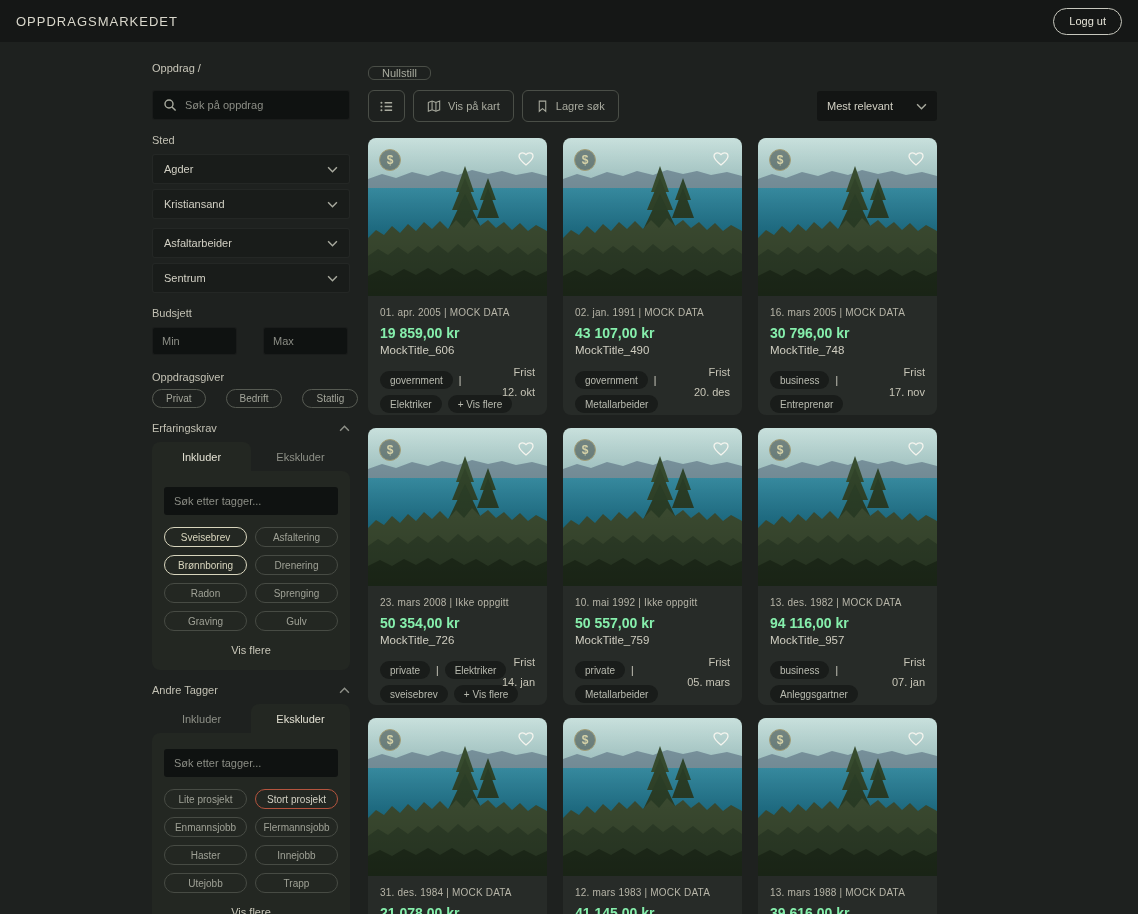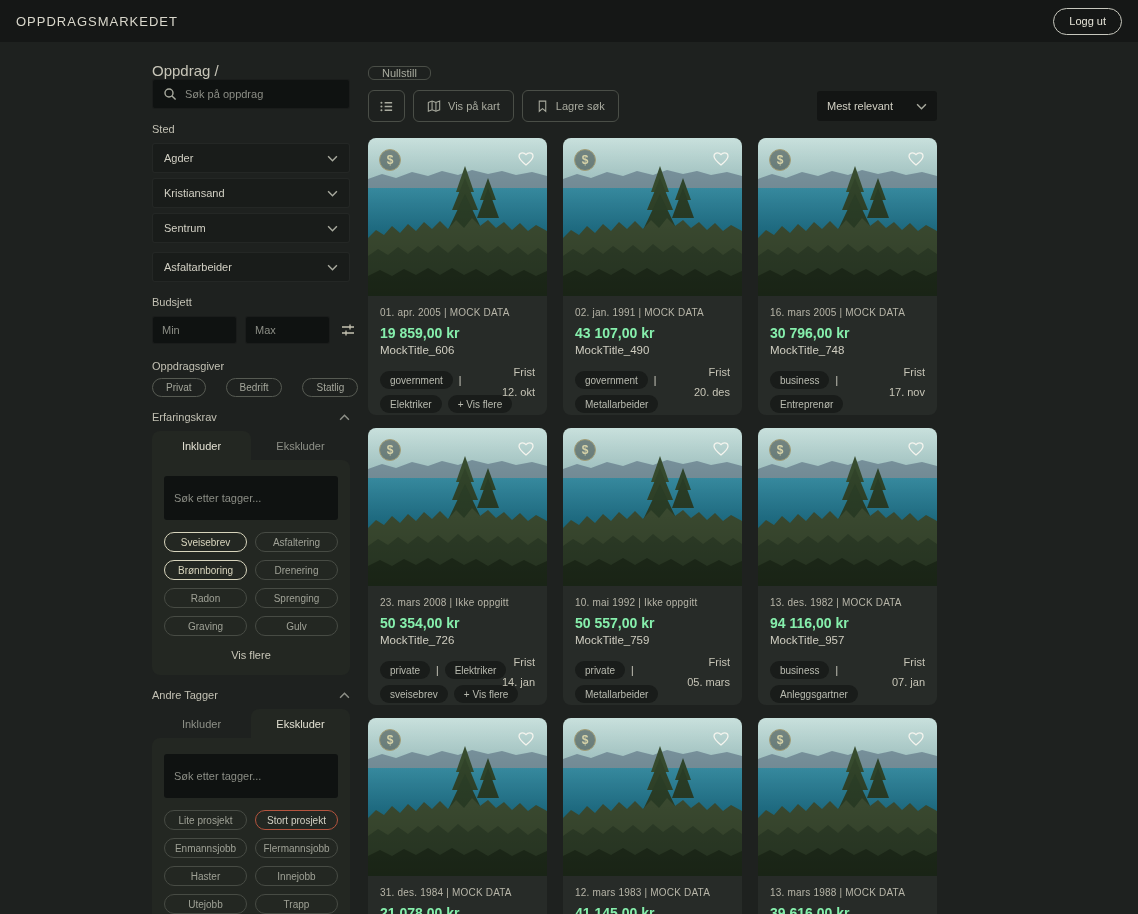--- a/index.html
+++ b/index.html
@@ -9,47 +9,47 @@
 
   
   .topbar{position:absolute;left:0;top:0;width:1138px;height:42px;background:#151716;
     display:flex;align-items:center;padding:0 16px;}
   .brand{font-size:13px;letter-spacing:1px;color:#d9d7cb;}
   .logout{margin-left:auto;height:27px;padding:0 15px;border-radius:14px;border:1px solid #c7c7bd;
     background:transparent;color:#e6e4d8;font-size:11px;font-family:inherit;cursor:pointer;}
 
   
   .sidebar{position:absolute;left:152px;top:62px;width:198px;}
-  .crumb{font-size:15px;color:#c7c5b8;margin-bottom:0;}
+  .crumb{font-size:11px;color:#c7c5b8;margin-bottom:16px;}
   .searchwrap{position:relative;margin-bottom:14px;}
   .searchwrap svg{position:absolute;left:11px;top:8px;color:#a9ab9f;}
   .searchwrap input{width:100%;height:30px;background:#0f1211;border:1px solid #23262390;border-radius:3px;
     color:#d9d7cb;font-size:11px;font-family:inherit;padding:0 8px 0 32px;outline:none;}
   .slabel{font-size:11px;color:#c2c0b3;margin:12px 0 8px;}
   .select{height:30px;background:#191c1a;border:1px solid rgba(255,255,255,.05);border-radius:3px;
     display:flex;align-items:center;padding:0 11px;font-size:11px;color:#d2d0c4;margin-bottom:5px;cursor:pointer;}
   .select.gap{margin-top:9px;}
   .select .chev{margin-left:auto;color:#a9ab9f;}
-  .budrow{display:flex;align-items:center;gap:8px;margin-bottom:16px;}
+  .budrow{display:flex;align-items:center;gap:26px;margin-bottom:16px;}
   .budrow input{width:85px;height:28px;background:#0f1211;border:1px solid #23262390;border-radius:3px;
     color:#d9d7cb;font-size:11px;font-family:inherit;padding:0 9px;outline:none;}
   .sliders{color:#c6c3b2;margin-left:2px;flex:none;cursor:pointer;}
   .pillrow{display:flex;gap:20px;margin:6px 0 2px;}
   .opill{height:19px;padding:0 13px;border-radius:10px;border:1px solid #565a52;background:transparent;
     color:#a3a59a;font-size:10px;font-family:inherit;cursor:pointer;white-space:nowrap;}
   .sechead{display:flex;align-items:center;margin:14px 0 0;font-size:11px;color:#c2c0b3;cursor:pointer;}
   .sechead .chev{margin-left:auto;color:#8f9189;}
   .tabs{display:flex;margin-top:8px;}
   .tab{flex:1;height:29px;display:flex;align-items:center;justify-content:center;font-size:11px;
     color:#8e9087;cursor:pointer;border-radius:8px 8px 0 0;}
   .tab.active{background:#232722;color:#e2e0d2;}
   .panelbody{background:#232722;border-radius:0 0 8px 8px;padding:12px 12px 14px;}
   .panelbody.rtop{border-radius:8px 0 8px 8px;}
   .panelbody.ltop{border-radius:0 8px 8px 8px;}
-  .panelbody input{width:100%;height:44px;background:#0f1211;border:none;border-radius:3px;
+  .panelbody input{width:100%;height:28px;background:#0f1211;border:none;border-radius:3px;
     color:#d9d7cb;font-size:11px;font-family:inherit;padding:0 10px;outline:none;margin:4px 0 12px;}
   .taggrid{display:grid;grid-template-columns:1fr 1fr;gap:8px 8px;}
   .tag{height:20px;border:1px solid #474b44;border-radius:10px;background:transparent;color:#9fa196;
     font-size:10px;font-family:inherit;display:flex;align-items:center;justify-content:center;cursor:pointer;
     white-space:nowrap;overflow:hidden;}
   .tag.on{border-color:#d8d5bd;color:#d8d5bd;}
   .tag.on-red{border-color:#b4543e;color:#d2d0c3;}
   .visflere{text-align:center;font-size:11px;color:#c8c6b8;margin-top:13px;cursor:pointer;}
 
   
@@ -140,28 +140,28 @@
         <svg class="chev" width="11" height="7" viewBox="0 0 10 6">
           <path d="M1 1l4 4 4-4" fill="none" stroke="currentColor" stroke-width="1.3"></path>
         </svg>
       </div>
       <div class="select">
         <span>Kristiansand</span>
         <svg class="chev" width="11" height="7" viewBox="0 0 10 6">
           <path d="M1 1l4 4 4-4" fill="none" stroke="currentColor" stroke-width="1.3"></path>
         </svg>
       </div>
+      <div class="select gap">
+        <span>Asfaltarbeider</span>
+        <svg class="chev" width="11" height="7" viewBox="0 0 10 6">
+          <path d="M1 1l4 4 4-4" fill="none" stroke="currentColor" stroke-width="1.3"></path>
+        </svg>
+      </div>
       <div class="select">
         <span>Sentrum</span>
-        <svg class="chev" width="11" height="7" viewBox="0 0 10 6">
-          <path d="M1 1l4 4 4-4" fill="none" stroke="currentColor" stroke-width="1.3"></path>
-        </svg>
-      </div>
-      <div class="select gap">
-        <span>Asfaltarbeider</span>
         <svg class="chev" width="11" height="7" viewBox="0 0 10 6">
           <path d="M1 1l4 4 4-4" fill="none" stroke="currentColor" stroke-width="1.3"></path>
         </svg>
       </div>
     </div>
 
   <div class="slabel" style="margin-top:14px;">Budsjett</div>
   <div class="budrow">
     <input placeholder="Min" style="">
     <input placeholder="Max" style="">

